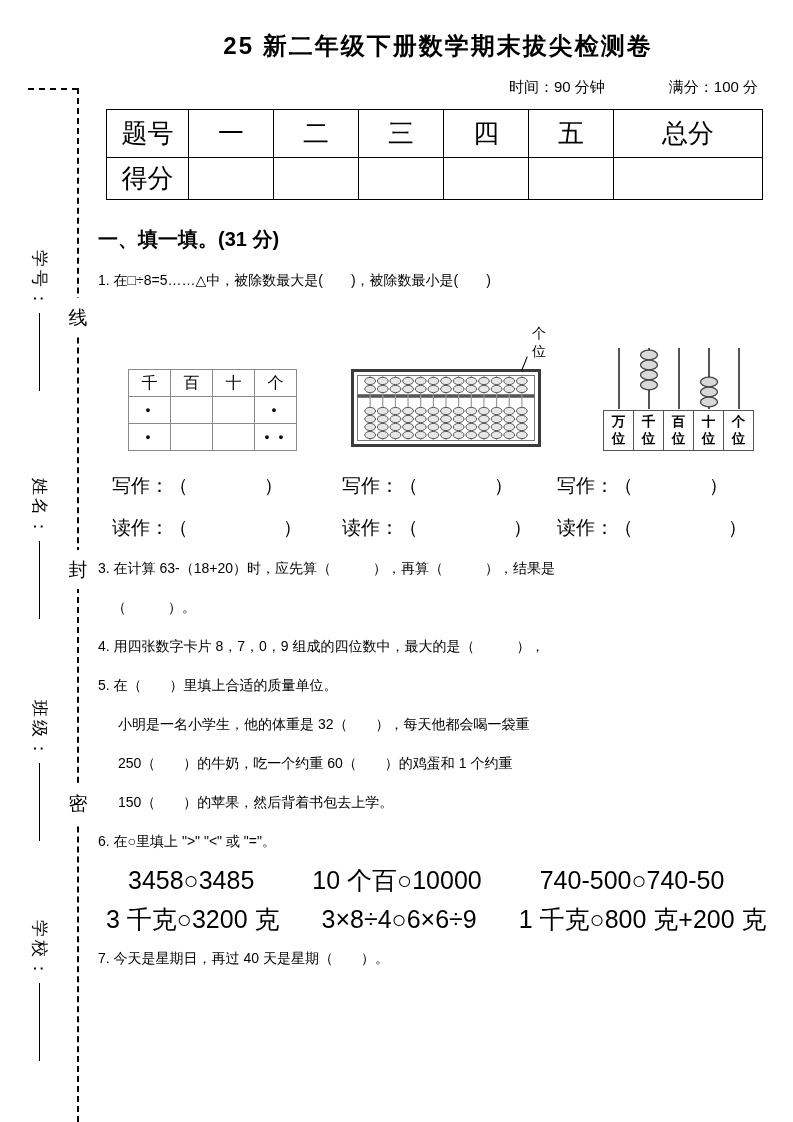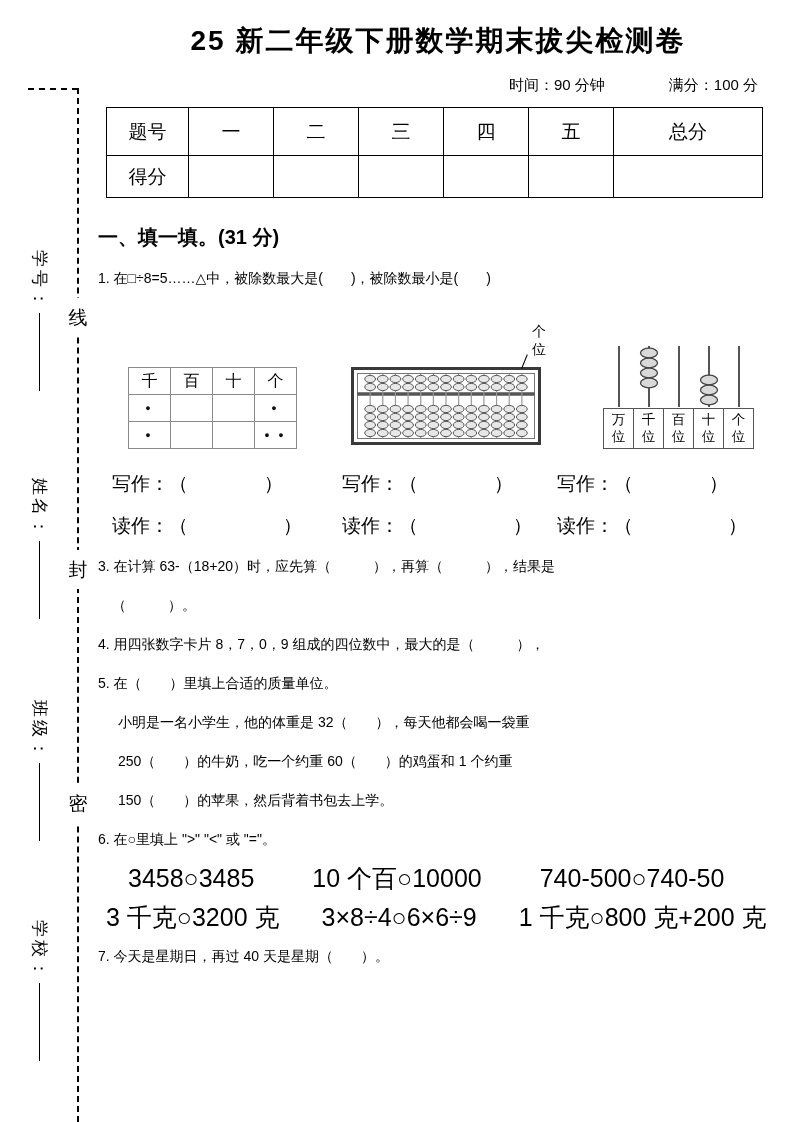--- a/index.html
+++ b/index.html
@@ -20,28 +20,28 @@
   .seal-field { position:absolute; left:24px; width:30px; display:flex; flex-direction:column; align-items:center; }
   .seal-field .lbl {
     writing-mode:vertical-rl; text-orientation:sideways;
     font-size:17px; letter-spacing:3px; line-height:1;
   }
   .seal-field .line { width:0; border-left:1.5px solid #000; height:78px; margin-top:3px; }
 
   
   .main { position:absolute; left:98px; top:0; width:680px; }
   .title {
-    margin-top:22px; text-align:center; font-size:28px; font-weight:bold; letter-spacing:2px;
+    margin-top:30px; text-align:center; font-size:24px; font-weight:bold; letter-spacing:2px;
   }
   .meta {
     margin-top:16px; display:flex; justify-content:flex-end; gap:64px;
     font-size:15px; padding-right:20px;
   }
   table.score { border-collapse:collapse; margin-top:12px; margin-left:8px; table-layout:fixed; }
-  table.score td { border:1.6px solid #000; text-align:center; font-size:19px; }
+  table.score td { border:1.6px solid #000; text-align:center; font-size:26px; }
   table.score tr.r1 td { height:48px; }
   table.score tr.r2 td { height:42px; }
 
   .sec { margin-top:26px; font-size:20px; font-weight:bold; }
   .ln { font-size:14px; line-height:39px; }
   .mt8 { margin-top:8px; }
   .ind14 { padding-left:14px; }
   .ind20 { padding-left:20px; }
   .ind34 { padding-left:34px; }
 
@@ -55,21 +55,21 @@
   .fig { position:relative; }
   .abfig { margin-left:54px; }
   .ab-label {
     position:absolute; top:-44px; right:-6px; width:16px;
     font-size:14px; line-height:1.25; word-break:break-all; text-align:center;
   }
   .ab-arrow {
     position:absolute; top:-13px; right:16px; width:0; height:15px;
     border-left:1.5px solid #000; transform:rotate(22deg);
   }
-  .ctfig { margin-left:62px; }
+  .ctfig { margin-left:62px;font-weight:bold; }
   .ctfig svg { display:block; margin:0 auto; }
   table.ctlabels { border-collapse:collapse; }
   table.ctlabels td { border:1.4px solid #555; width:30px; height:40px; vertical-align:middle; }
   table.ctlabels .stack {
     width:15px; margin:0 auto; font-size:13.5px; line-height:1.25;
     word-break:break-all; text-align:center;
   }
 
   .wrow { display:grid; grid-template-columns:230px 215px auto; padding-left:14px; font-size:19px; }
   .wrow1 { margin-top:22px; }

